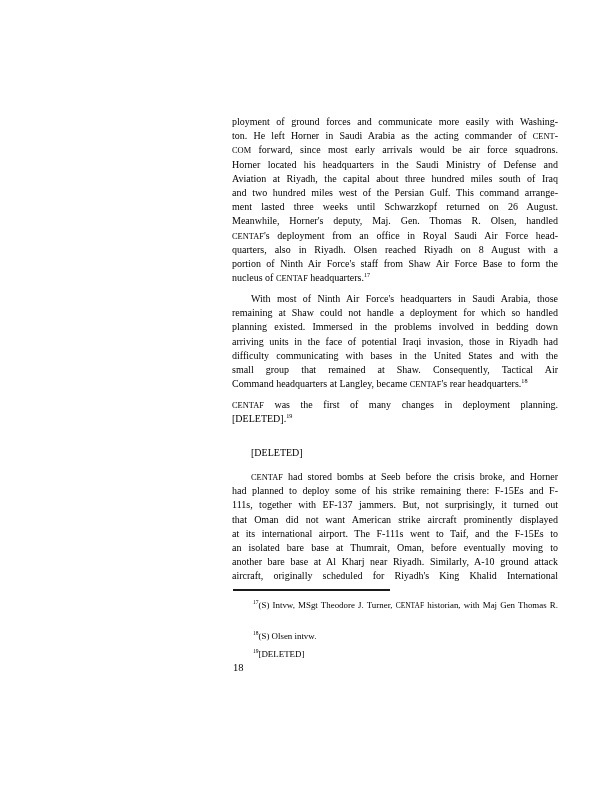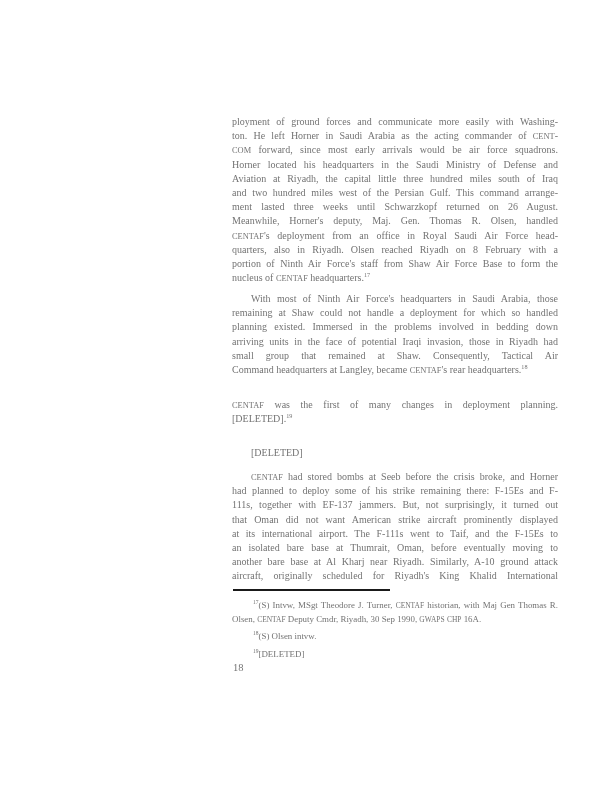--- a/index.html
+++ b/index.html
@@ -2,21 +2,21 @@
 <html><head>
 <meta charset="utf-8">
 <style>
   html, body { margin: 0; padding: 0; background: #ffffff; }
   .sheet {
     position: relative;
     width: 612px;
     height: 792px;
     background: #ffffff;
     font-family: "Liberation Serif", "DejaVu Serif", serif;
-    color: #737373;
+    color: #000000;
     overflow: hidden;
   }
   .para {
     position: absolute;
     left: 232px;
     width: 326px;
     font-size: 10px;
   }
   .line {
     line-height: 14.2px;
@@ -67,35 +67,36 @@
 </head>
 <body>
 
 <div class="sheet">
 
   <div class="para" style="top:115px;">
     <div class="line j">ployment of ground forces and communicate more easily with Washing-</div>
     <div class="line j">ton.  He left Horner in Saudi Arabia as the acting commander of <span class="sc">CENT</span>-</div>
     <div class="line j"><span class="sc">COM</span> forward, since most early arrivals would be air force squadrons.</div>
     <div class="line j">Horner located his headquarters in the Saudi Ministry of Defense and</div>
-    <div class="line j">Aviation at Riyadh, the capital little three hundred miles south of Iraq</div>
+    <div class="line j">Aviation at Riyadh, the capital about three hundred miles south of Iraq</div>
     <div class="line j">and two hundred miles west of the Persian Gulf.  This command arrange-</div>
     <div class="line j">ment lasted three weeks until Schwarzkopf returned on 26 August.</div>
     <div class="line j">Meanwhile, Horner's deputy, Maj. Gen. Thomas R. Olsen, handled</div>
     <div class="line j"><span class="sc">CENTAF</span>'s deployment from an office in Royal Saudi Air Force head-</div>
-    <div class="line j">quarters, also in Riyadh.  Olsen reached Riyadh on 8 February with a</div>
+    <div class="line j">quarters, also in Riyadh.  Olsen reached Riyadh on 8 August with a</div>
     <div class="line j">portion of Ninth Air Force's staff from Shaw Air Force Base to form the</div>
     <div class="line">nucleus of <span class="sc">CENTAF</span> headquarters.<sup>17</sup></div>
   </div>
 
   <div class="para" style="top:292px;">
     <div class="line j ind">With most of Ninth Air Force's headquarters in Saudi Arabia, those</div>
     <div class="line j">remaining at Shaw could not handle a deployment for which so handled</div>
     <div class="line j">planning existed.  Immersed in the problems involved in bedding down</div>
     <div class="line j">arriving units in the face of potential Iraqi invasion, those in Riyadh had</div>
+    <div class="line j">difficulty communicating with bases in the United States and with the</div>
     <div class="line j">small group that remained at Shaw.   Consequently, Tactical Air</div>
     <div class="line">Command headquarters at Langley, became <span class="sc">CENTAF</span>'s rear headquarters.<sup>18</sup></div>
   </div>
 
   <div class="para" style="top:398px;">
     <div class="line j"><span class="sc">CENTAF</span> was the first of many changes in deployment planning.</div>
     <div class="line">[DELETED].<sup>19</sup></div>
   </div>
 
   <div class="para" style="top:446px;">
@@ -110,21 +111,20 @@
     <div class="line j">at its international airport.  The F-111s went to Taif, and the F-15Es to</div>
     <div class="line j">an isolated bare base at Thumrait, Oman, before eventually moving to</div>
     <div class="line j">another bare base at Al Kharj near Riyadh.  Similarly, A-10 ground attack</div>
     <div class="line j">aircraft, originally scheduled for Riyadh's King Khalid International</div>
   </div>
 
   <div class="fn-rule"></div>
 
   <div class="fn" style="top:598px;">
     <div class="line j fnind"><sup>17</sup>(S) Intvw, MSgt Theodore J. Turner, <span class="sc">CENTAF</span> historian, with Maj Gen Thomas R.</div>
-    <div class="line">Olsen, <span class="sc">CENTAF</span> Deputy Cmdr, Riyadh, 30 Sep 1990, <span class="sc">GWAPS</span> <span class="sc">CHP</span> 16A.</div>
   </div>
 
   <div class="fn" style="top:629px;">
     <div class="line fnind"><sup>18</sup>(S) Olsen intvw.</div>
   </div>
 
   <div class="fn" style="top:647px;">
     <div class="line fnind"><sup>19</sup>[DELETED]</div>
   </div>
 

